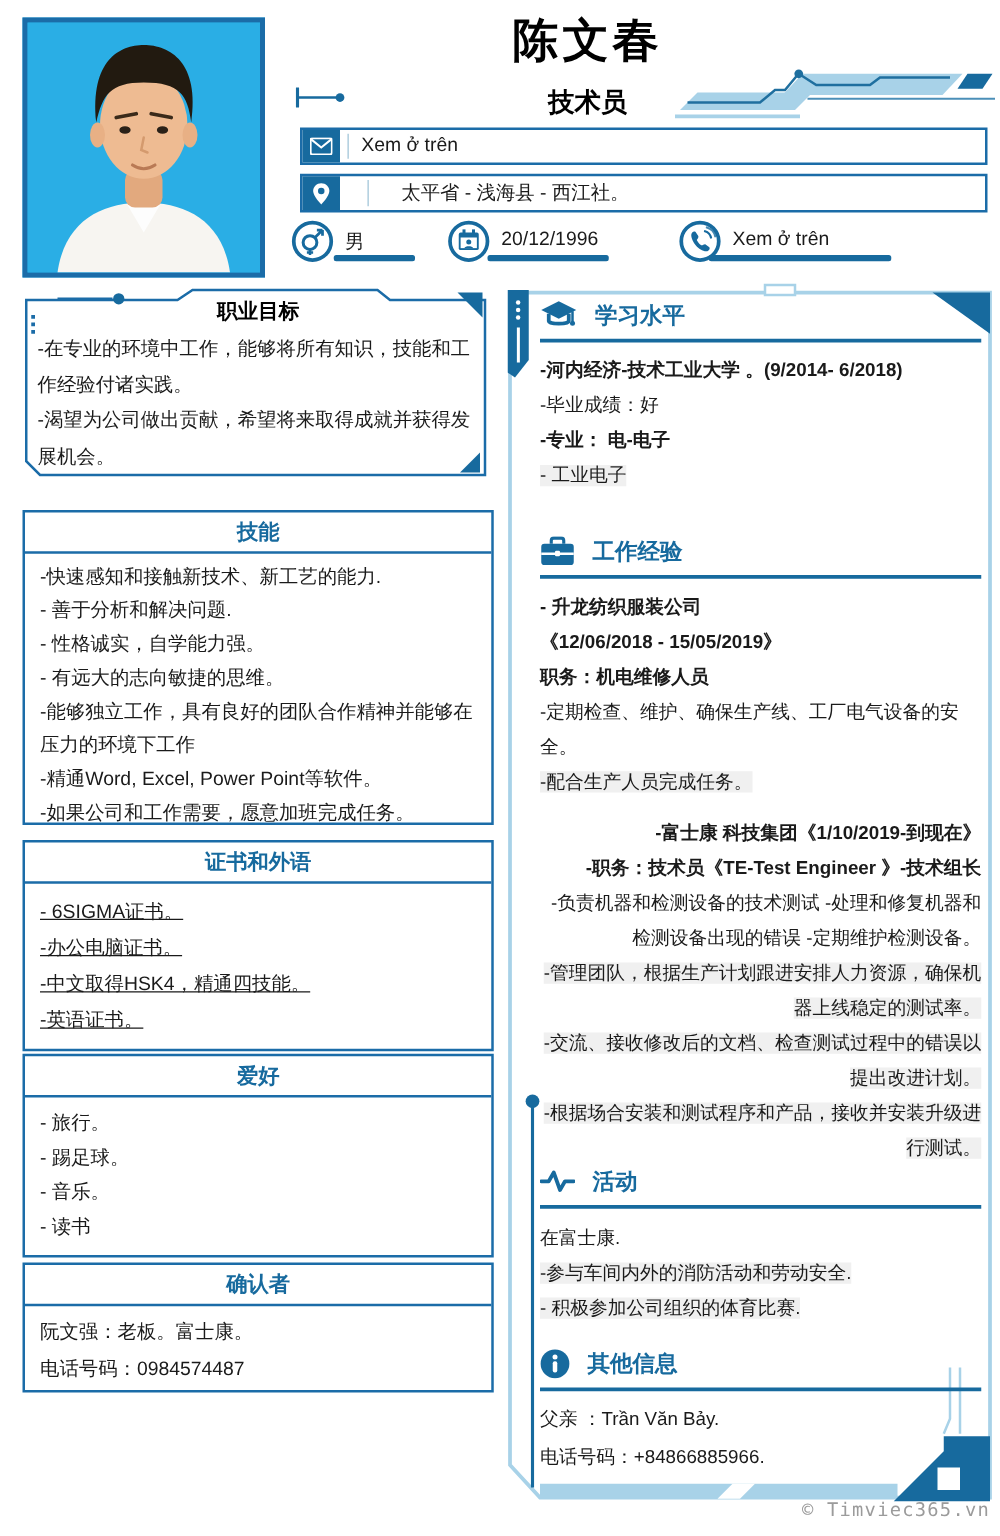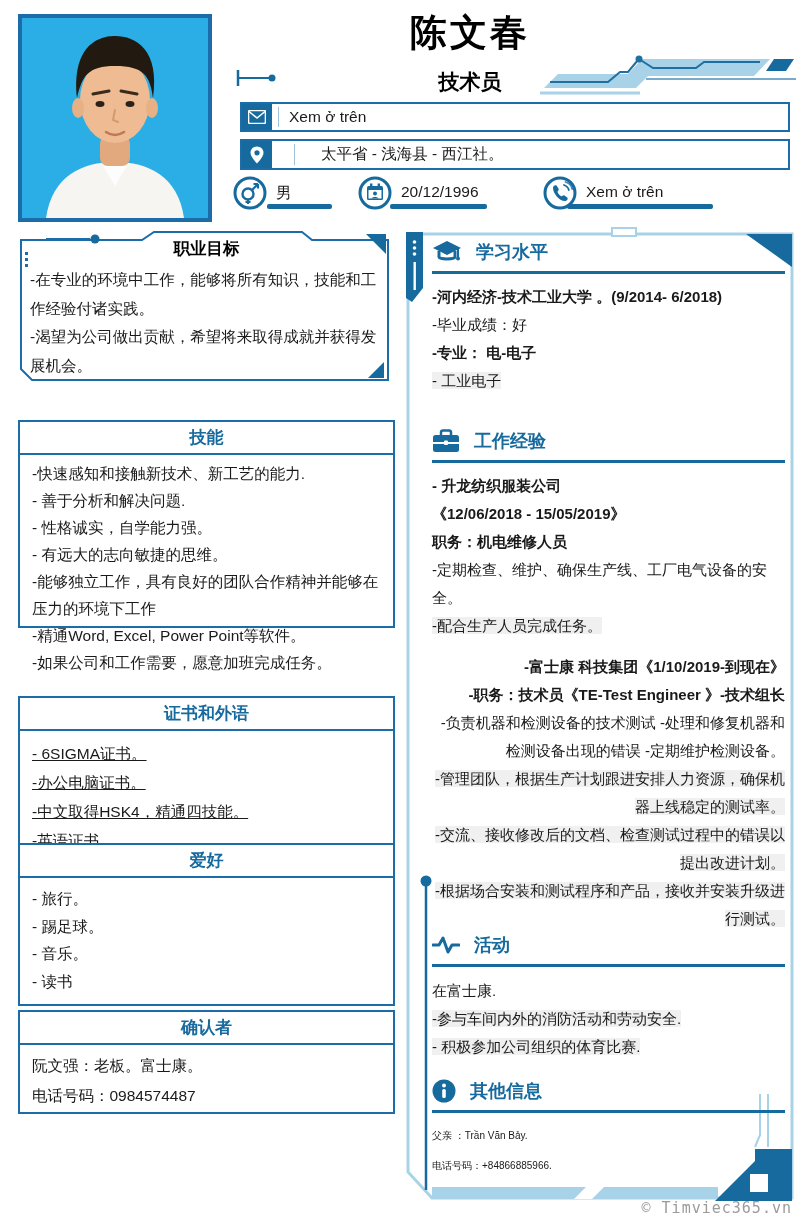--- a/index.html
+++ b/index.html
@@ -38,21 +38,21 @@
         font-size:16.5px;font-weight:bold;color:#000;}
   .objective .obody{position:absolute;left:14px;top:36px;width:352px;
         font-size:15.5px;line-height:28.5px;color:#1a1a1a;}
 
   
   .rpanel-frame{position:absolute;left:406px;top:226px;}
   .rcontent{position:absolute;left:432px;top:240px;width:353px;}
   .rsec-title{display:flex;align-items:center;gap:14px;color:#176a9e;font-size:18px;font-weight:bold;}
   .rsec-rule{height:3px;background:#176a9e;margin-top:7px;}
   .rln{font-size:15px;line-height:28px;margin:0;color:#1a1a1a;}
-  .oln{font-size:10px;line-height:30px;margin:0;color:#1a1a1a;}
+  .oln{font-size:15px;line-height:30px;margin:0;color:#1a1a1a;}
   .b{font-weight:bold;}
   .hl{background:#f0f0f0;}
 
   .watermark{position:absolute;right:8px;top:1199px;font-family:"DejaVu Sans Mono","Liberation Mono",monospace;
         font-size:15px;color:#9b9b9b;letter-spacing:1px;}
 </style>
 </head>
 <body>
 
 <div class="page">
@@ -164,34 +164,34 @@
       <rect x="9" y="28" width="3" height="3" fill="#1b6ca8"></rect>
       <rect x="9" y="34" width="3" height="3" fill="#1b6ca8"></rect>
     </svg>
     <div class="otitle">职业目标</div>
     <div class="obody">
       <div>-在专业的环境中工作，能够将所有知识，技能和工作经验付诸实践。</div>
       <div>-渴望为公司做出贡献，希望将来取得成就并获得发展机会。</div>
     </div>
   </div>
 
-  <div class="lbox" style="top:420px;height:208px;">
+  <div class="lbox" style="top:408px;height:252px;">
     <div class="ltitle">技能</div>
     <div class="lbody">
       <div>-快速感知和接触新技术、新工艺的能力.</div>
       <div>- 善于分析和解决问题.</div>
       <div>- 性格诚实，自学能力强。</div>
       <div>- 有远大的志向敏捷的思维。</div>
       <div>-能够独立工作，具有良好的团队合作精神并能够在压力的环境下工作</div>
       <div>-精通Word, Excel, Power Point等软件。</div>
       <div>-如果公司和工作需要，愿意加班完成任务。</div>
     </div>
   </div>
 
-  <div class="lbox" style="top:696px;height:169px;">
+  <div class="lbox" style="top:672px;height:169px;">
     <div class="ltitle">证书和外语</div>
     <div class="lbody" style="line-height:29px;padding-top:8px;text-decoration:underline;">
       <div>- 6SIGMA证书。</div>
       <div>-办公电脑证书。</div>
       <div>-中文取得HSK4，精通四技能。</div>
       <div>-英语证书。</div>
     </div>
   </div>
 
   <div class="lbox" style="top:843px;height:163px;">

